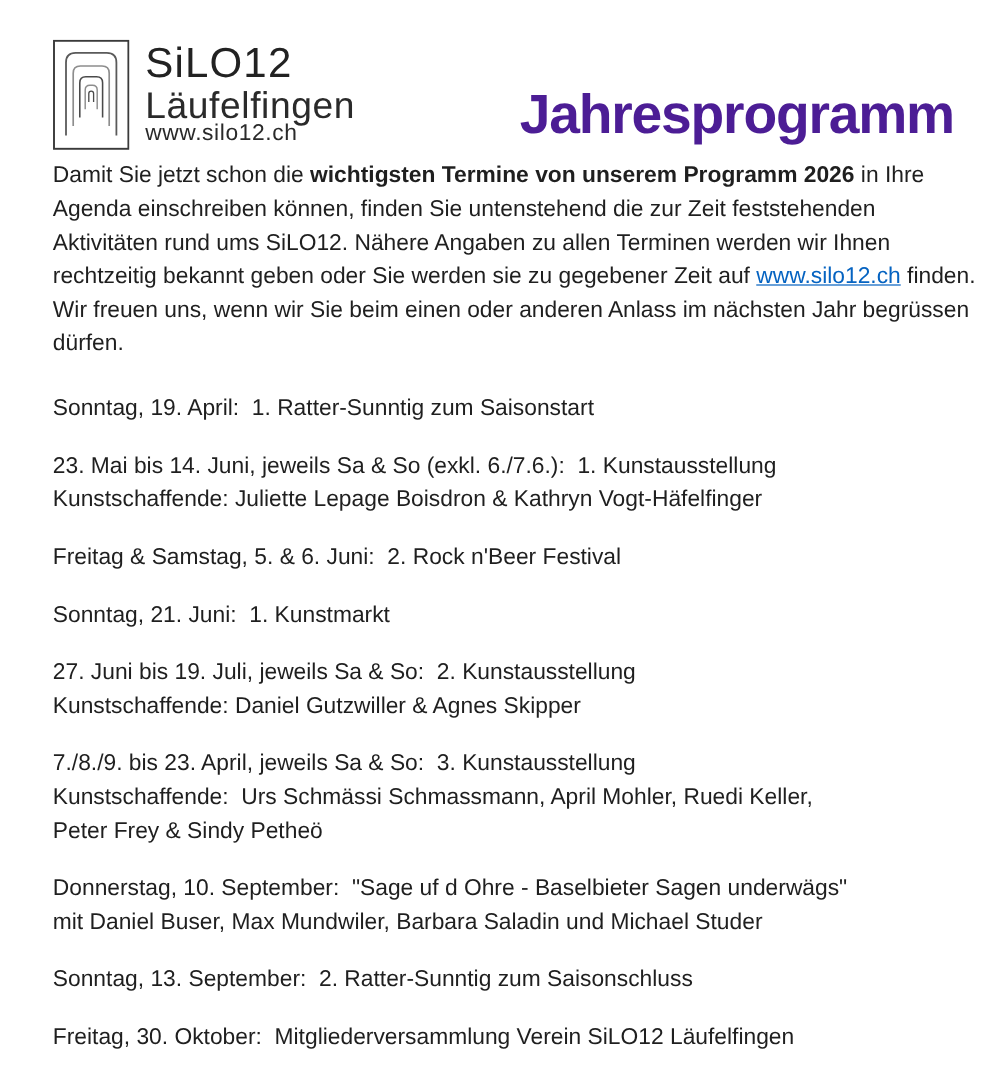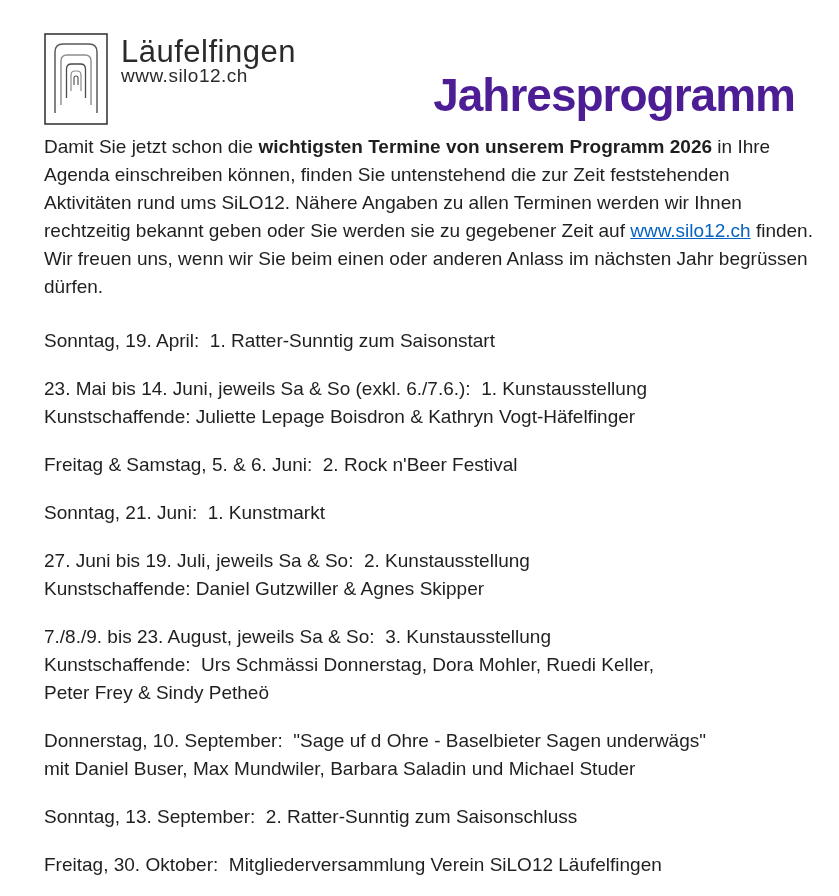--- a/index.html
+++ b/index.html
@@ -95,20 +95,21 @@
     <div class="logo">
       <svg class="logo-mark" width="64" height="92" viewBox="0 0 64 92" fill="none" xmlns="http://www.w3.org/2000/svg">
         <rect x="1" y="1" width="62" height="90" stroke="#3a3a3a" stroke-width="1.6"></rect>
         <path d="M11 80 L11 19 Q11 11 19 11 L45 11 Q53 11 53 19 L53 80" stroke="#5a5a5a" stroke-width="1.5"></path>
         <path d="M17 72 L17 28 Q17 22 23 22 L41 22 Q47 22 47 28 L47 72" stroke="#8d8d8d" stroke-width="1.4"></path>
         <path d="M22.5 65 L22.5 36 Q22.5 31 27.5 31 L36.5 31 Q41.5 31 41.5 36 L41.5 65" stroke="#4a4a4a" stroke-width="1.3"></path>
         <path d="M27 58 L27 42 Q27 38 31 38 L33 38 Q37 38 37 42 L37 58" stroke="#8d8d8d" stroke-width="1.2"></path>
         <path d="M30 52 L30 45 Q30 43 32 43 Q34 43 34 45 L34 52" stroke="#4a4a4a" stroke-width="1.1"></path>
       </svg>
       <div class="logo-text">
+        <div class="logo-name">SiLO12</div>
         <div class="logo-town">Läufelfingen</div>
         <div class="logo-url">www.silo12.ch</div>
       </div>
     </div>
     <h1 class="title">Jahresprogramm</h1>
   </header>
 
   <p class="intro"><span>Damit Sie jetzt schon die </span><strong>wichtigsten Termine von unserem Programm 2026</strong><span> in Ihre Agenda einschreiben können, finden Sie untenstehend die zur Zeit feststehenden Aktivitäten rund ums SiLO12. Nähere Angaben zu allen Terminen werden wir Ihnen rechtzeitig bekannt geben oder Sie werden sie zu gegebener Zeit auf </span><a class="link">www.silo12.ch</a><span> finden. Wir freuen uns, wenn wir Sie beim einen oder anderen Anlass im nächsten Jahr begrüssen dürfen.</span></p>
 
   <div class="events">
@@ -116,21 +117,21 @@
     <p class="event"><strong class="pre">Sonntag, 19. April:</strong><span class="pre">  1. Ratter-Sunntig zum Saisonstart</span></p>
 
     <p class="event"><strong class="pre">23. Mai bis 14. Juni</strong><span class="pre">, jeweils Sa &amp; So (exkl. 6./7.6.):  1. Kunstausstellung</span><span class="block pre">Kunstschaffende: Juliette Lepage Boisdron &amp; Kathryn Vogt-Häfelfinger</span></p>
 
     <p class="event"><strong class="pre">Freitag &amp; Samstag, 5. &amp; 6. Juni</strong><span class="pre">:  2. Rock n'Beer Festival</span></p>
 
     <p class="event"><strong class="pre">Sonntag, 21. Juni</strong><span class="pre">:  1. Kunstmarkt</span></p>
 
     <p class="event"><strong class="pre">27. Juni bis 19. Juli</strong><span class="pre">, jeweils Sa &amp; So:  2. Kunstausstellung</span><span class="block pre">Kunstschaffende: Daniel Gutzwiller &amp; Agnes Skipper</span></p>
 
-    <p class="event"><strong class="pre">7./8./9. bis 23. August</strong><span class="pre">, jeweils Sa &amp; So:  3. Kunstausstellung</span><span class="block pre">Kunstschaffende:  Urs Schmässi Donnerstag, Dora Mohler, Ruedi Keller,</span><span class="block pre">Peter Frey &amp; Sindy Petheö</span></p>
+    <p class="event"><strong class="pre">7./8./9. bis 23. April</strong><span class="pre">, jeweils Sa &amp; So:  3. Kunstausstellung</span><span class="block pre">Kunstschaffende:  Urs Schmässi Schmassmann, April Mohler, Ruedi Keller,</span><span class="block pre">Peter Frey &amp; Sindy Petheö</span></p>
 
     <p class="event"><strong class="pre">Donnerstag, 10. September</strong><span class="pre">:  "Sage uf d Ohre - Baselbieter Sagen underwägs"</span><span class="block pre">mit Daniel Buser, Max Mundwiler, Barbara Saladin und Michael Studer</span></p>
 
     <p class="event"><strong class="pre">Sonntag, 13. September</strong><span class="pre">:  2. Ratter-Sunntig zum Saisonschluss</span></p>
 
     <p class="event"><strong class="pre">Freitag, 30. Oktober</strong><span class="pre">:  Mitgliederversammlung Verein SiLO12 Läufelfingen</span></p>
 
   </div>
 
 </div>

